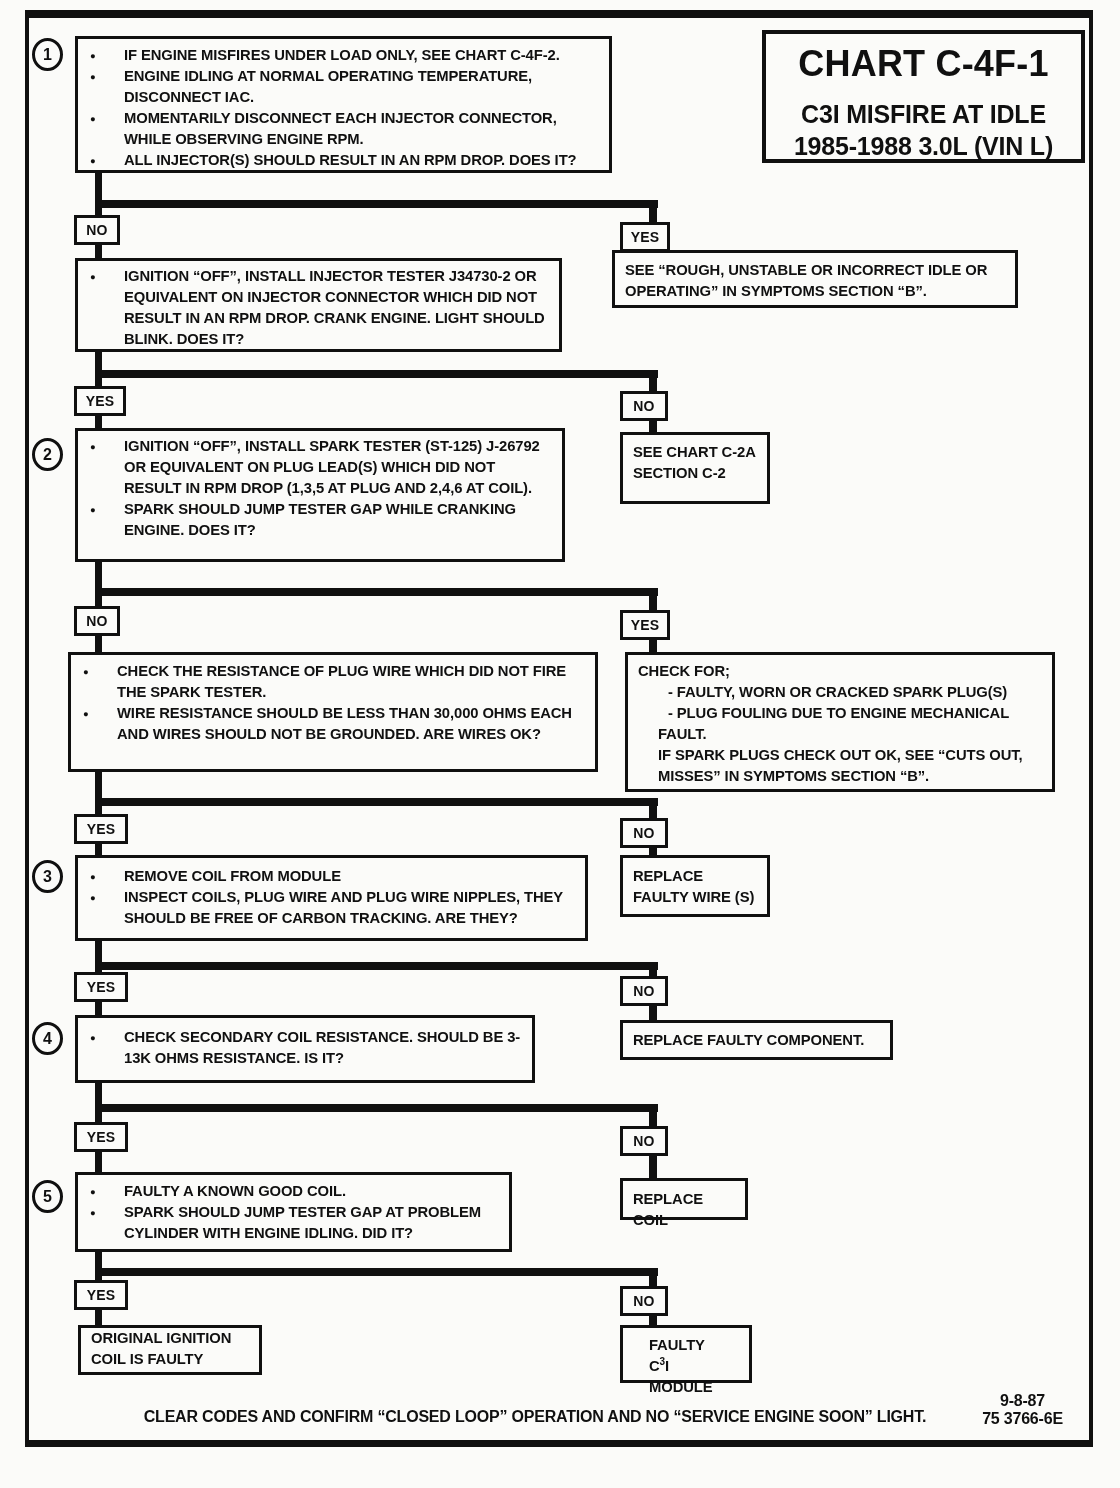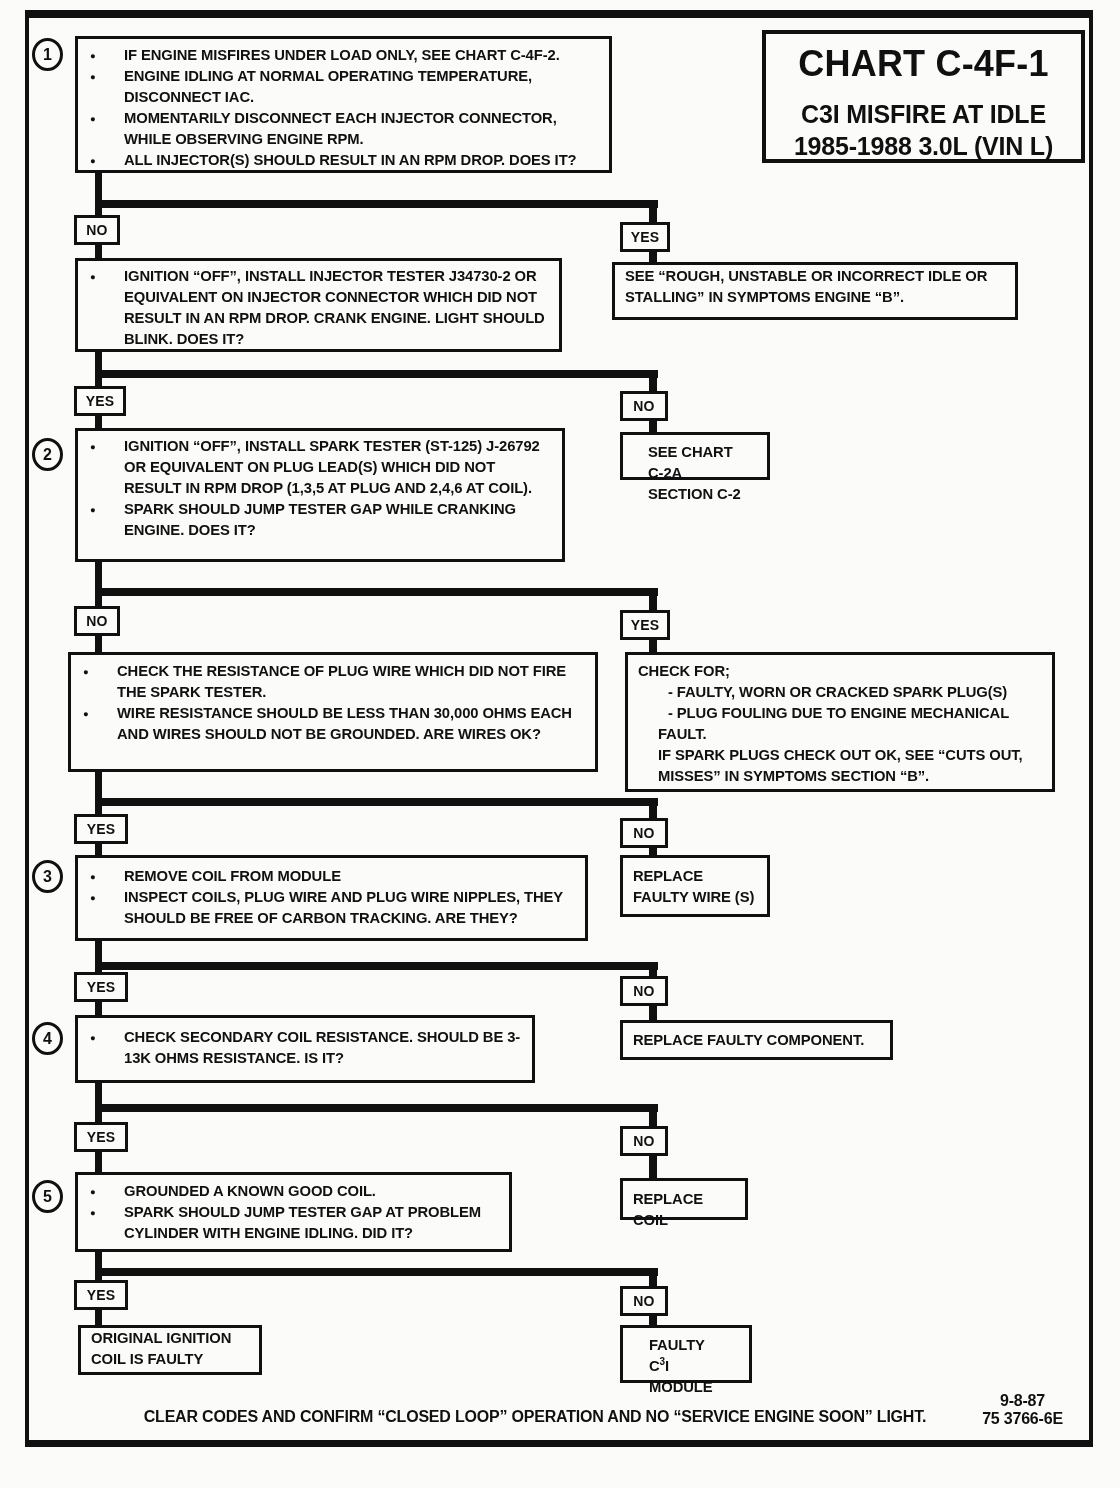--- a/index.html
+++ b/index.html
@@ -73,23 +73,23 @@
     </div>
   <div class="abs ink" style="left:95px;top:245px;width:7px;height:13px"></div>
   <div class="abs ink" style="left:649px;top:252px;width:8px;height:10px"></div>
 
   <div class="abs bx t" style="left:75px;top:258px;width:487px;height:94px;padding:5px 8px 4px 0">
     <div class="bullet">
         <span class="dot">●</span>
         <span class="bt">IGNITION “OFF”, INSTALL INJECTOR TESTER J34730-2 OR EQUIVALENT ON INJECTOR CONNECTOR WHICH DID NOT RESULT IN AN  RPM DROP.  CRANK ENGINE.  LIGHT SHOULD BLINK. DOES IT?</span>
       </div>
   </div>
-  <div class="abs bx t" style="left:612px;top:262px;width:406px;height:58px;padding:1px 10px">
+  <div class="abs bx t" style="left:612px;top:250px;width:406px;height:58px;padding:7px 10px">
     <span class="ln">SEE  “ROUGH, UNSTABLE OR INCORRECT IDLE OR</span>
-    <span class="ln">STALLING” IN SYMPTOMS ENGINE “B”.</span>
+    <span class="ln">OPERATING” IN SYMPTOMS SECTION “B”.</span>
   </div>
 
   <div class="abs ink" style="left:95px;top:352px;width:7px;height:34px"></div>
   <div class="abs ink" style="left:95px;top:370px;width:563px;height:8px"></div>
   <div class="abs ink" style="left:649px;top:378px;width:8px;height:13px"></div>
   <div class="abs tag" style="left:74px;top:386px;width:52px;height:30px">
       <span>YES</span>
     </div>
   <div class="abs tag" style="left:620px;top:391px;width:48px;height:30px">
       <span>NO</span>
@@ -103,21 +103,21 @@
   <div class="abs bx t" style="left:75px;top:428px;width:490px;height:134px;padding:5px 8px 4px 0">
     <div class="bullet">
         <span class="dot">●</span>
         <span class="bt">IGNITION “OFF”, INSTALL SPARK TESTER  (ST-125) J-26792 OR EQUIVALENT ON PLUG LEAD(S) WHICH DID NOT RESULT IN RPM DROP (1,3,5 AT PLUG AND 2,4,6 AT COIL).</span>
       </div>
     <div class="bullet">
         <span class="dot">●</span>
         <span class="bt">SPARK SHOULD JUMP TESTER GAP WHILE CRANKING ENGINE.  DOES IT?</span>
       </div>
   </div>
-  <div class="abs bx t" style="left:620px;top:432px;width:150px;height:48px;padding:7px 25px">
+  <div class="abs bx t" style="left:620px;top:432px;width:150px;height:72px;padding:7px 10px">
     <span>SEE CHART C-2A SECTION C-2</span>
   </div>
 
   <div class="abs ink" style="left:95px;top:562px;width:7px;height:44px"></div>
   <div class="abs ink" style="left:95px;top:588px;width:563px;height:8px"></div>
   <div class="abs ink" style="left:649px;top:596px;width:8px;height:14px"></div>
   <div class="abs tag" style="left:74px;top:606px;width:46px;height:30px">
       <span>NO</span>
     </div>
   <div class="abs tag" style="left:620px;top:610px;width:50px;height:30px">
@@ -210,21 +210,21 @@
     </div>
   <div class="abs ink" style="left:95px;top:1152px;width:7px;height:20px"></div>
   <div class="abs ink" style="left:649px;top:1156px;width:8px;height:22px"></div>
 
   <div class="abs circle" style="left:32px;top:1180px;width:31px;height:33px">
     <span>5</span>
   </div>
   <div class="abs bx t" style="left:75px;top:1172px;width:437px;height:80px;padding:6px 8px 4px 0">
     <div class="bullet">
         <span class="dot">●</span>
-        <span class="bt">GROUNDED A KNOWN GOOD COIL.</span>
+        <span class="bt">FAULTY A KNOWN GOOD COIL.</span>
       </div>
     <div class="bullet">
         <span class="dot">●</span>
         <span class="bt">SPARK SHOULD JUMP TESTER GAP AT PROBLEM CYLINDER  WITH ENGINE IDLING.  DID IT?</span>
       </div>
   </div>
   <div class="abs bx t" style="left:620px;top:1178px;width:128px;height:42px;padding:8px 10px">
     <span>REPLACE COIL</span>
   </div>
 

